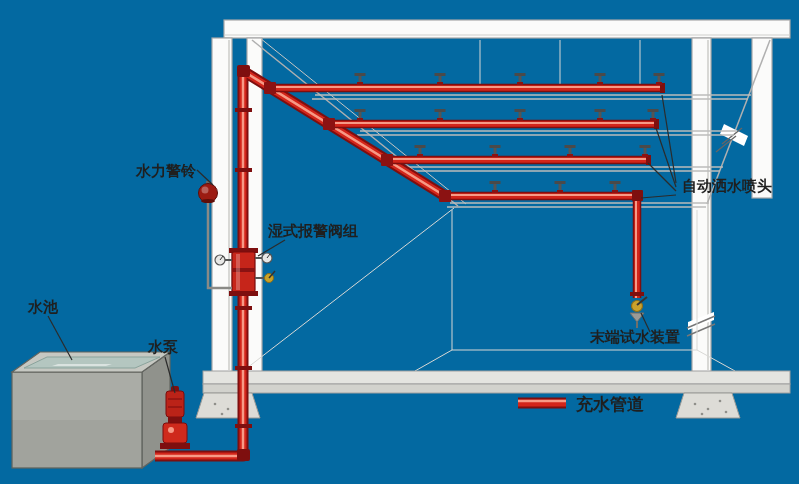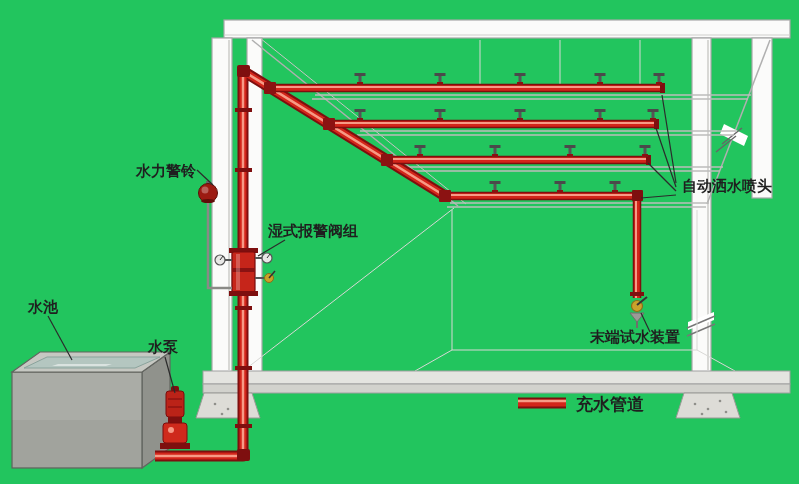--- a/index.html
+++ b/index.html
@@ -1,16 +1,16 @@
 <!DOCTYPE html>
 <html><head>
 <meta charset="utf-8">
 <style>
   html,body{margin:0;padding:0;background:#ffffff;}
-  #stage{position:relative;width:799px;height:484px;background:#22c55e;overflow:hidden;
+  #stage{position:relative;width:799px;height:484px;background:#0369a1;overflow:hidden;
          font-family:"Liberation Sans", sans-serif;}
   svg{display:block;}
   .lbl{font:bold 15px "Liberation Sans", sans-serif;fill:#1f1f1f;}
   .lbl-big{font:bold 17px "Liberation Sans", sans-serif;fill:#1f1f1f;}
   .leader{stroke:#2b2b2b;stroke-width:1.2;fill:none;}
   .struct{stroke:#a8a8a8;fill:#fbfbfa;stroke-width:1.2;}
   .joist{stroke:#bdbdbb;stroke-width:1.3;}
   .faint{stroke:#d8d8d5;stroke-width:1;}
   .pipeO{stroke:#7e0f0f;fill:none;stroke-linejoin:round;stroke-linecap:butt;}
   .pipeM{stroke:#d3251a;fill:none;stroke-linejoin:round;stroke-linecap:butt;}

